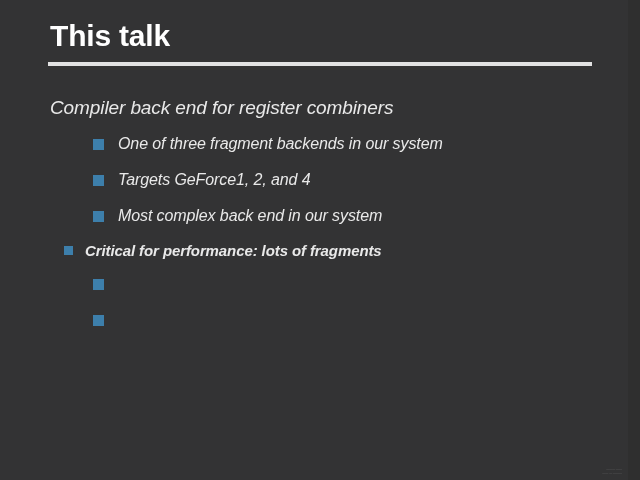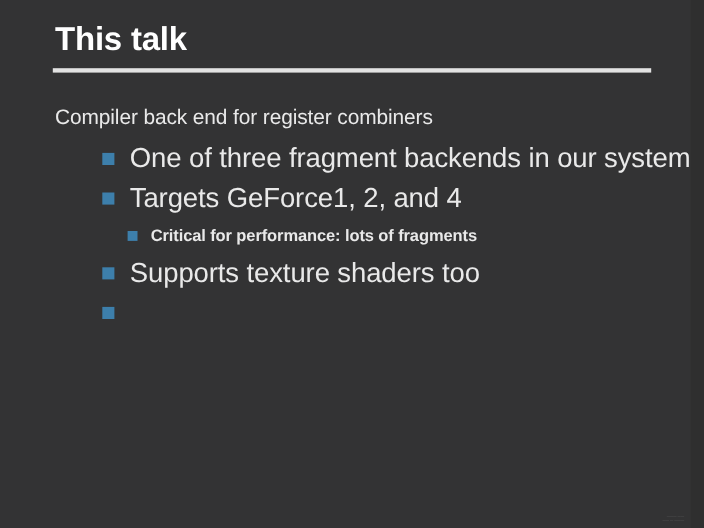--- a/index.html
+++ b/index.html
@@ -54,52 +54,52 @@
     font-size: 19px;
     font-weight: normal;
     letter-spacing: -0.1px;
   }
   .lvl1 .btext { line-height: 24px; }
 
   
   .lvl2 {
     padding-left: 93px;
     height: 36px;
-    font-size: 25px;
+    font-size: 16px;
     letter-spacing: -0.1px;
   }
   .lvl2 .bullet {
     width: 11px;
     height: 11px;
     margin-top: 7px;
     margin-right: 14px;
     flex: 0 0 auto;
     background: #3d7fab;
   }
   .lvl2 .btext { line-height: 24px; }
 
   
   .lvl3 {
-    padding-left: 116px;
+    padding-left: 64px;
     height: 32px;
     font-size: 15px;
     font-weight: bold;
     letter-spacing: -0.1px;
   }
   .lvl3 .bullet {
     width: 9px;
     height: 9px;
     margin-top: 6px;
     margin-right: 12px;
     flex: 0 0 auto;
     background: #3d7fab;
   }
   .lvl3 .btext { line-height: 21px; }
 
-  .btext { white-space: nowrap; }
+  .btext { white-space: nowrap; font-style: italic; }
 
   #corner-mark {
     position: absolute;
     right: 6px;
     bottom: 5px;
     width: 28px;
     text-align: right;
     font-size: 3px;
     line-height: 4px;
     color: #6a6a6a;
@@ -127,29 +127,32 @@
     <div class="row lvl2">
       <span class="bullet"></span>
       <span class="btext">One of three fragment backends in our system</span>
     </div>
 
     <div class="row lvl2">
       <span class="bullet"></span>
       <span class="btext">Targets GeForce1, 2, and 4</span>
     </div>
 
+    <div class="row lvl2">
+      <span class="bullet"></span>
+      <span class="btext">Most complex back end in our system</span>
+    </div>
 
     <div class="row lvl3">
       <span class="bullet"></span>
       <span class="btext">Critical for performance: lots of fragments</span>
     </div>
 
     <div class="row lvl2">
       <span class="bullet"></span>
-      <span class="btext">Supports texture shaders too</span>
     </div>
 
     <div class="row lvl2">
       <span class="bullet"></span>
     </div>
 
   </div>
 
   <div id="corner-mark">
     <div>——— ——</div>

